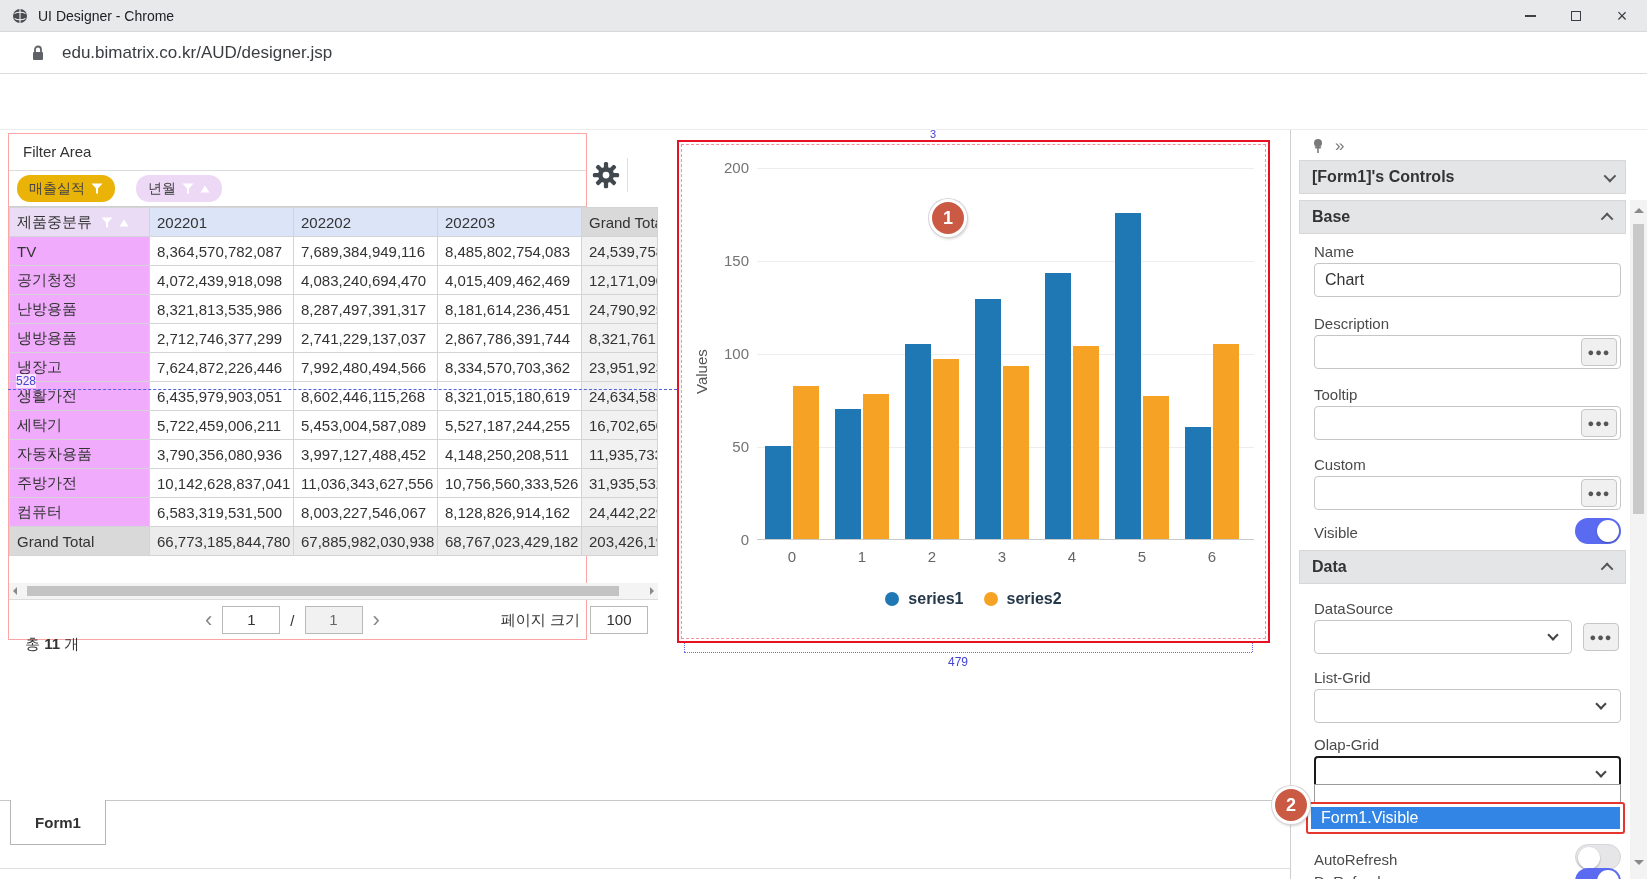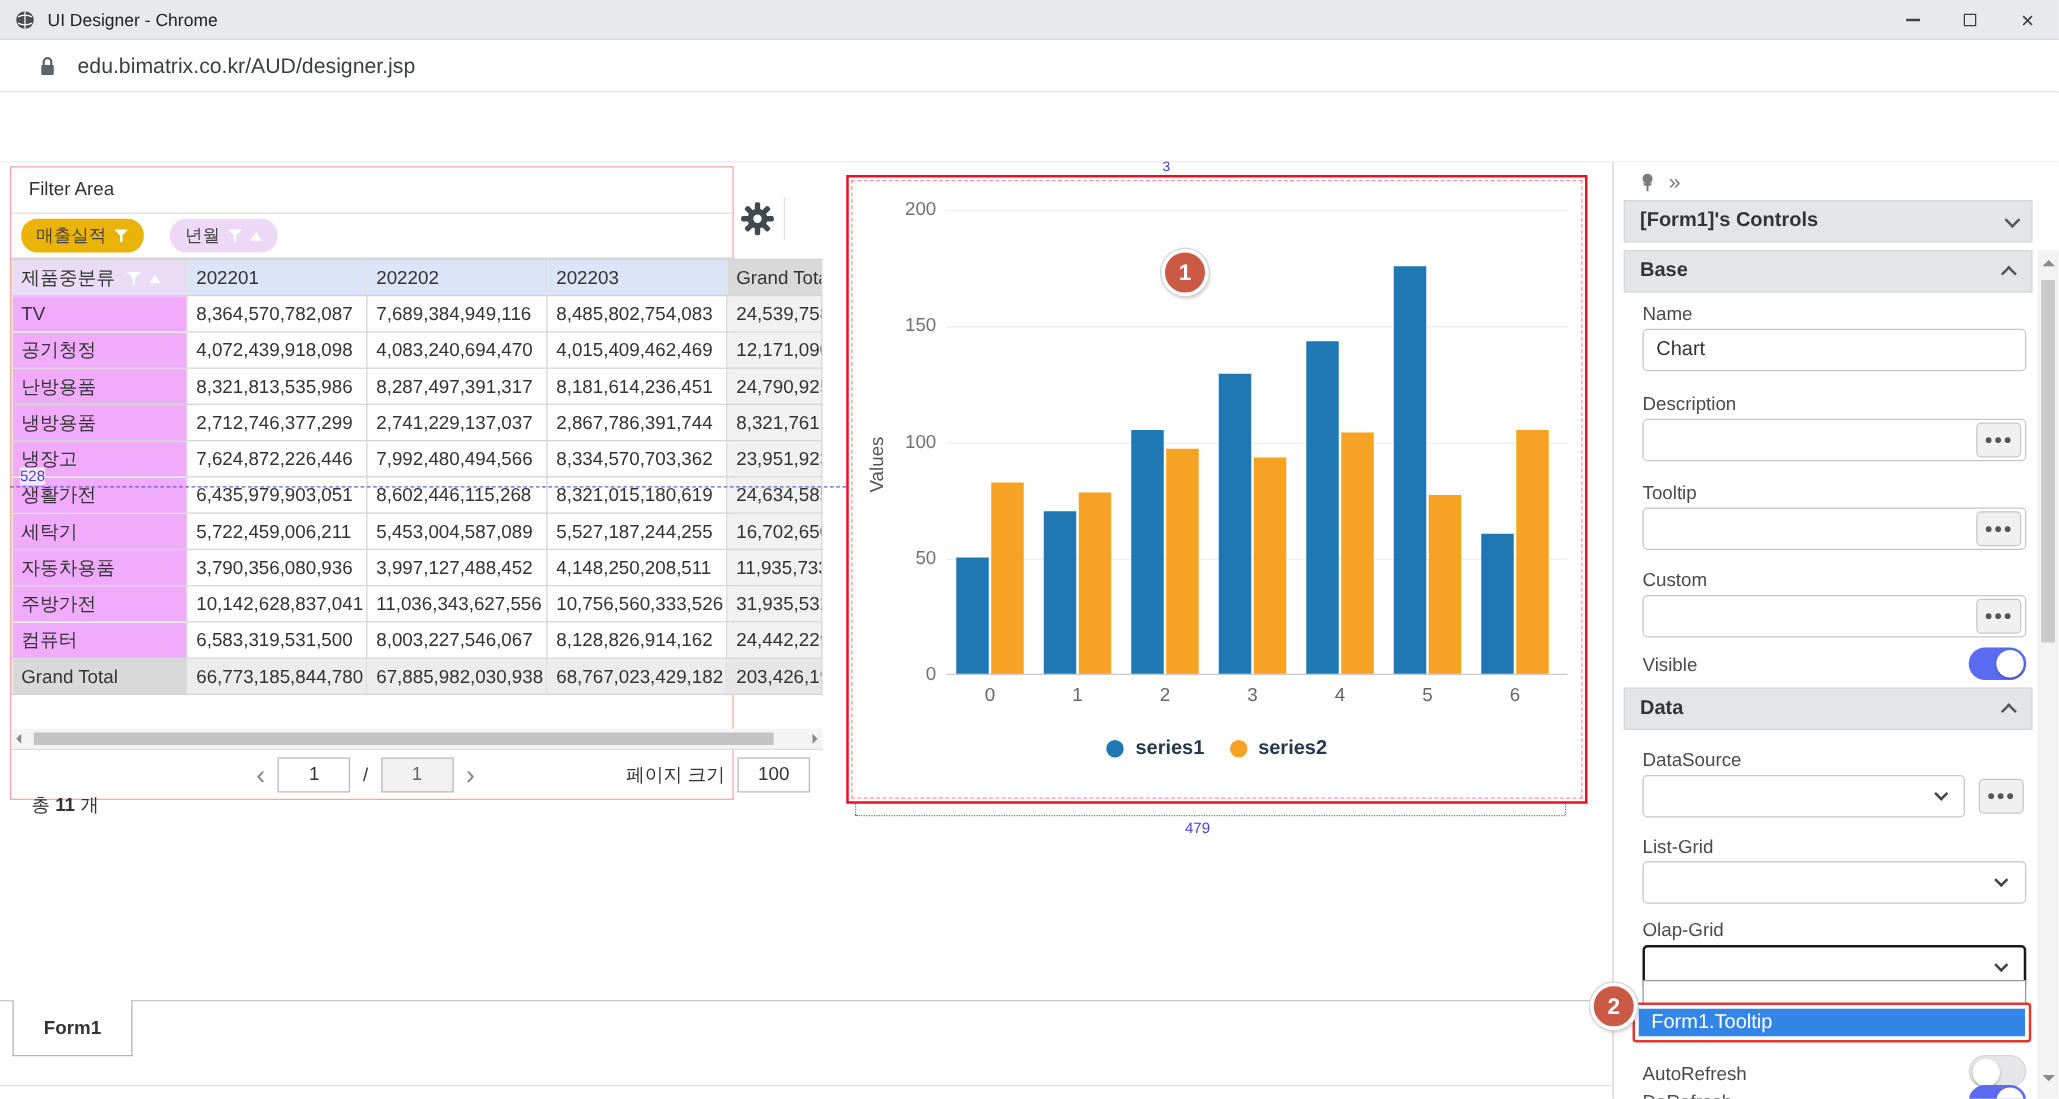--- a/index.html
+++ b/index.html
@@ -540,21 +540,21 @@
     <span class="sel-chev" style="left:306px; top:570px;"></span>
 
     <div class="fld-label" style="top:606px;">Olap-Grid</div>
     <div class="fld-input" style="top:626px; height:36px; border:2px solid #1a1a1a;"></div>
     <span class="sel-chev" style="left:306px; top:638px;"></span>
 
     <div class="listbox">
       <div class="opt-empty"></div>
     </div>
     <div class="red-rect">
-      <div class="opt-selected">Form1.Tooltip</div>
+      <div class="opt-selected">Form1.Visible</div>
     </div>
 
     <div class="fld-label" style="top:721px;">AutoRefresh</div>
     <div class="toggle off" style="left:284px; top:714px;">
         <span class="knob"></span>
       </div>
 
     <div class="fld-label" style="top:743px;">DoRefresh</div>
     <div class="toggle on" style="left:284px; top:738px;">
         <span class="knob"></span>

